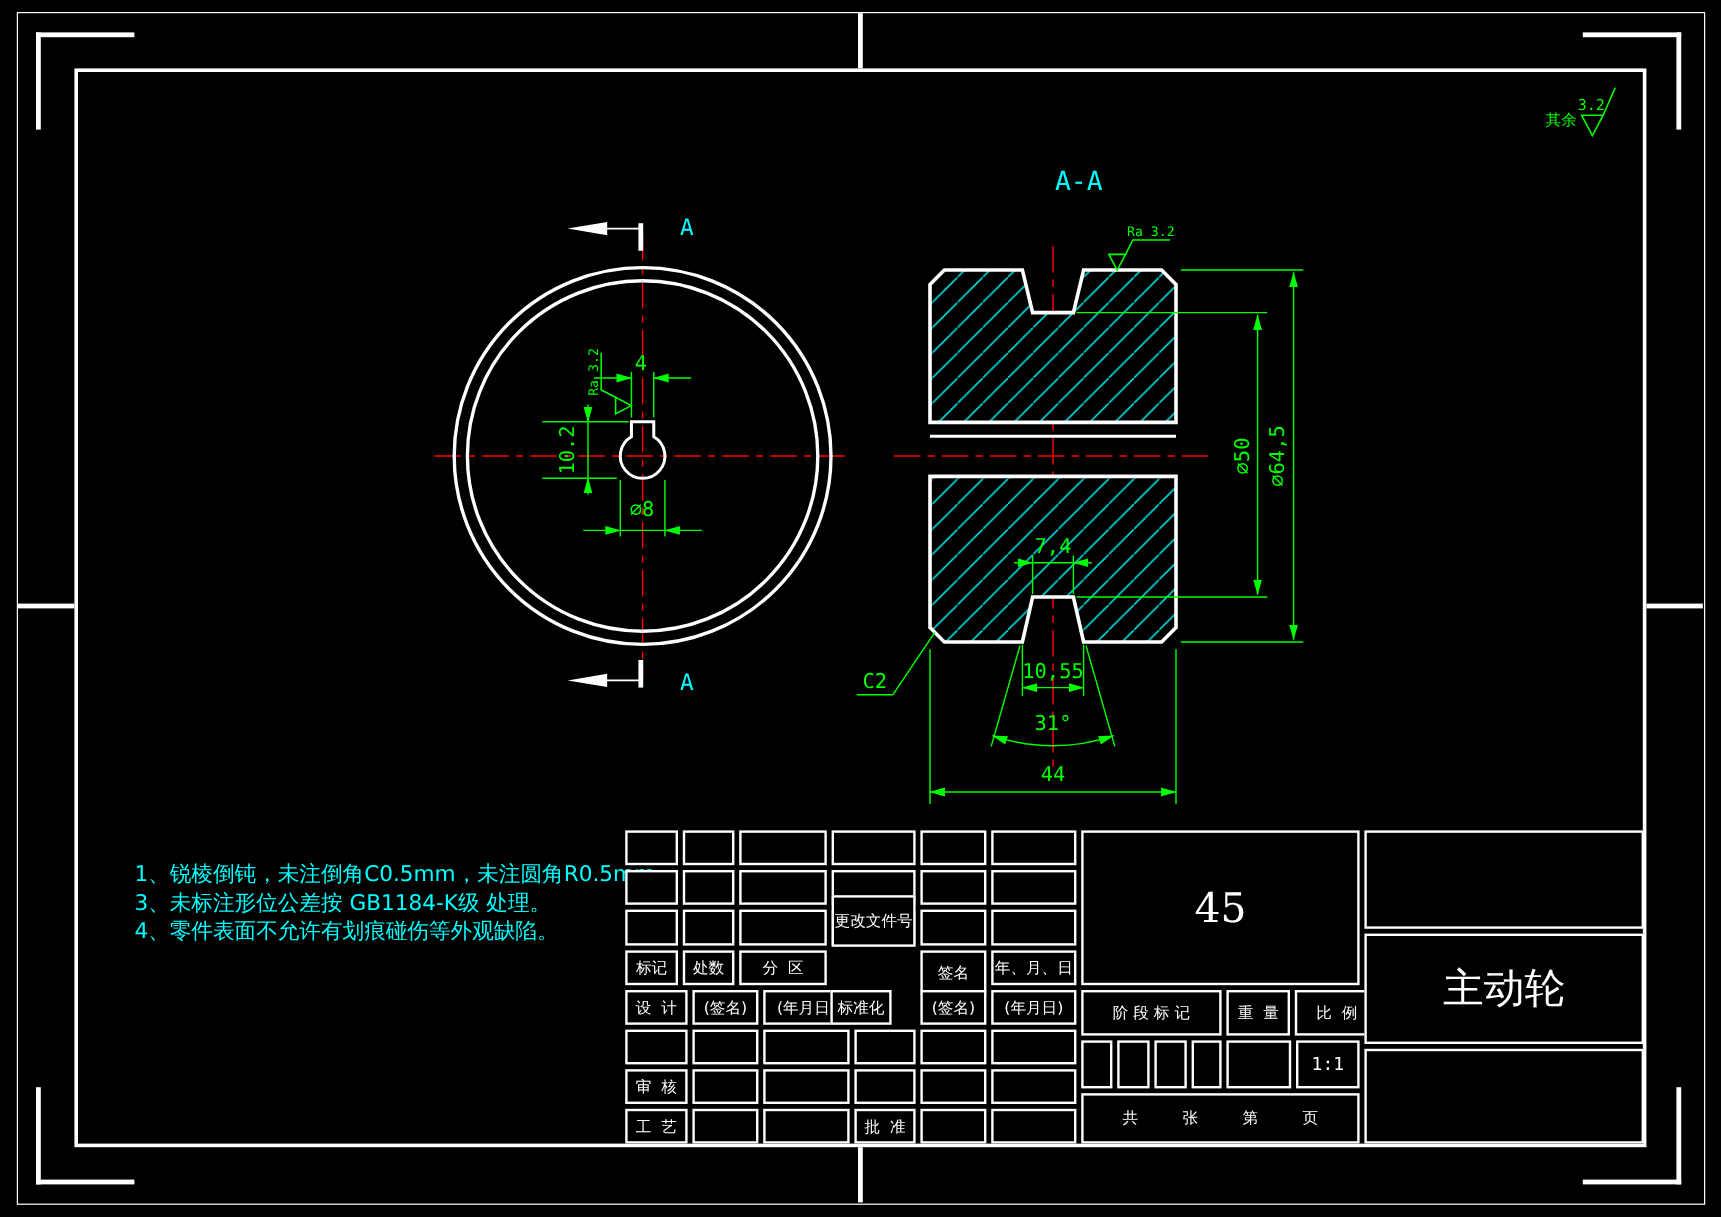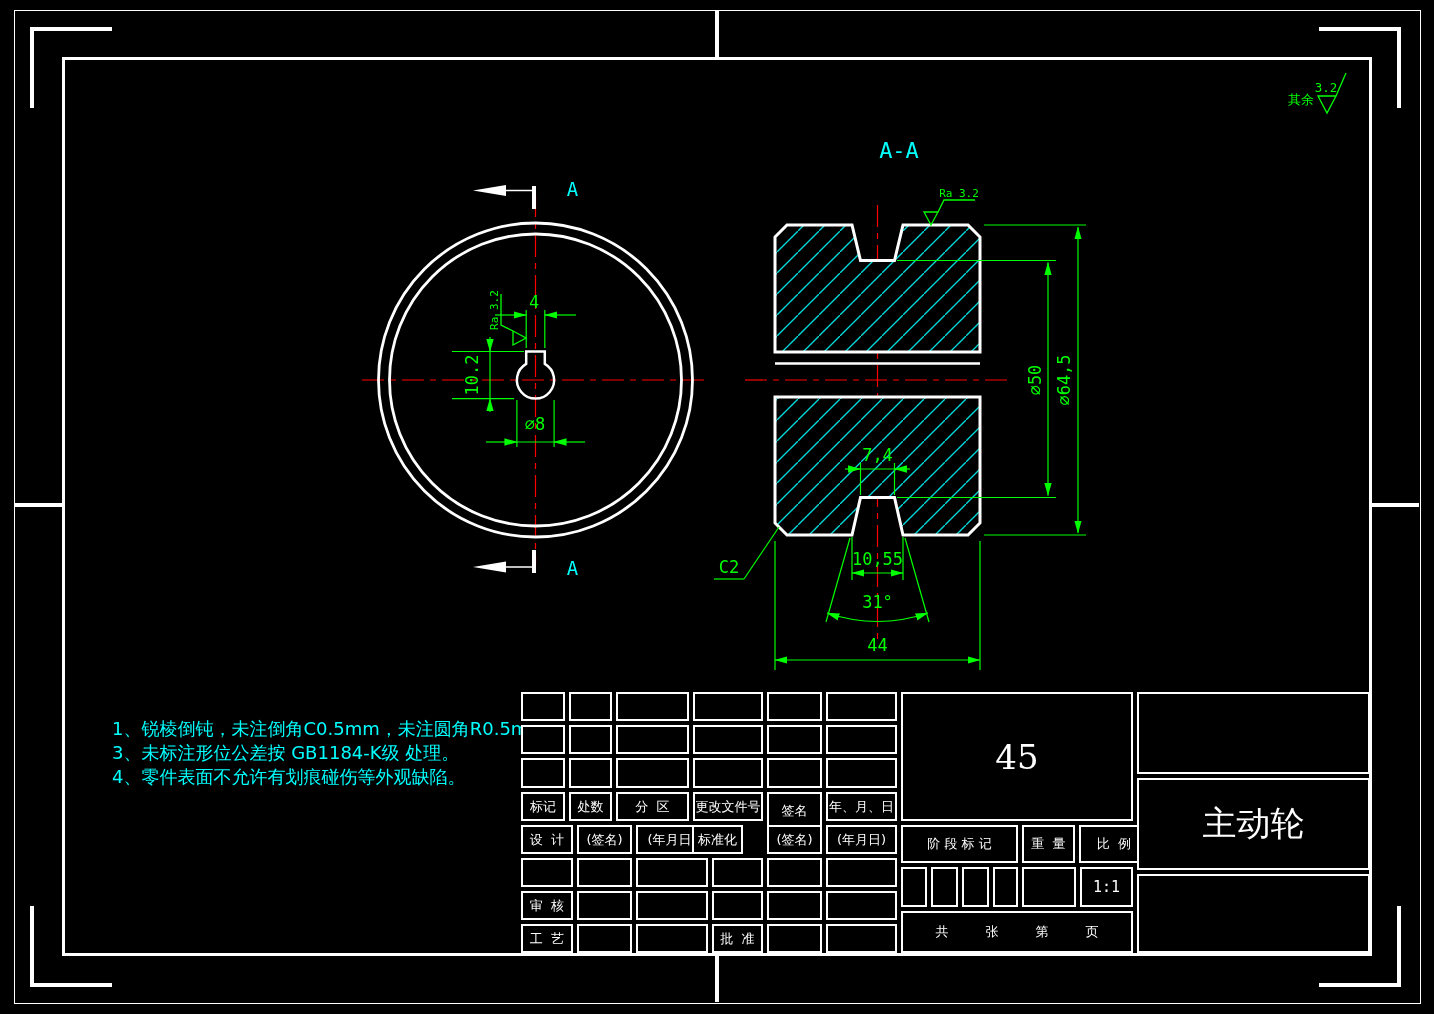--- a/index.html
+++ b/index.html
@@ -199,21 +199,21 @@
   <div class="tb" style="left:521px;top:758px;width:44px;height:30px"></div>
   <div class="tb" style="left:569px;top:758px;width:43px;height:30px"></div>
   <div class="tb" style="left:616px;top:758px;width:73px;height:30px"></div>
   <div class="tb" style="left:693px;top:758px;width:70px;height:30px"></div>
   <div class="tb" style="left:767px;top:758px;width:55px;height:30px"></div>
   <div class="tb" style="left:826px;top:758px;width:71px;height:30px"></div>
 
   <div class="tb" style="left:521px;top:792px;width:44px;height:29px">标记</div>
   <div class="tb" style="left:569px;top:792px;width:43px;height:29px">处数</div>
   <div class="tb" style="left:616px;top:792px;width:73px;height:29px">分  区</div>
-  <div class="tb" style="left:693px;top:792px;width:70px;height:29px">更改文件号</div>
+  <div class="tb" style="left:693px;top:746px;width:70px;height:43px">更改文件号</div>
   <div class="tb" style="left:767px;top:792px;width:55px;height:37px">签名</div>
   <div class="tb" style="left:826px;top:792px;width:71px;height:29px">年、月、日</div>
 
   <div class="tb" style="left:521px;top:825px;width:52px;height:29px">设  计</div>
   <div class="tb" style="left:577px;top:825px;width:55px;height:29px">(签名)</div>
   <div class="tb" style="left:636px;top:825px;width:72px;height:29px">(年月日)</div>
   <div class="tb" style="left:692px;top:825px;width:51px;height:29px">标准化</div>
   <div class="tb" style="left:767px;top:825px;width:55px;height:29px">(签名)</div>
   <div class="tb" style="left:826px;top:825px;width:71px;height:29px">(年月日)</div>
 

